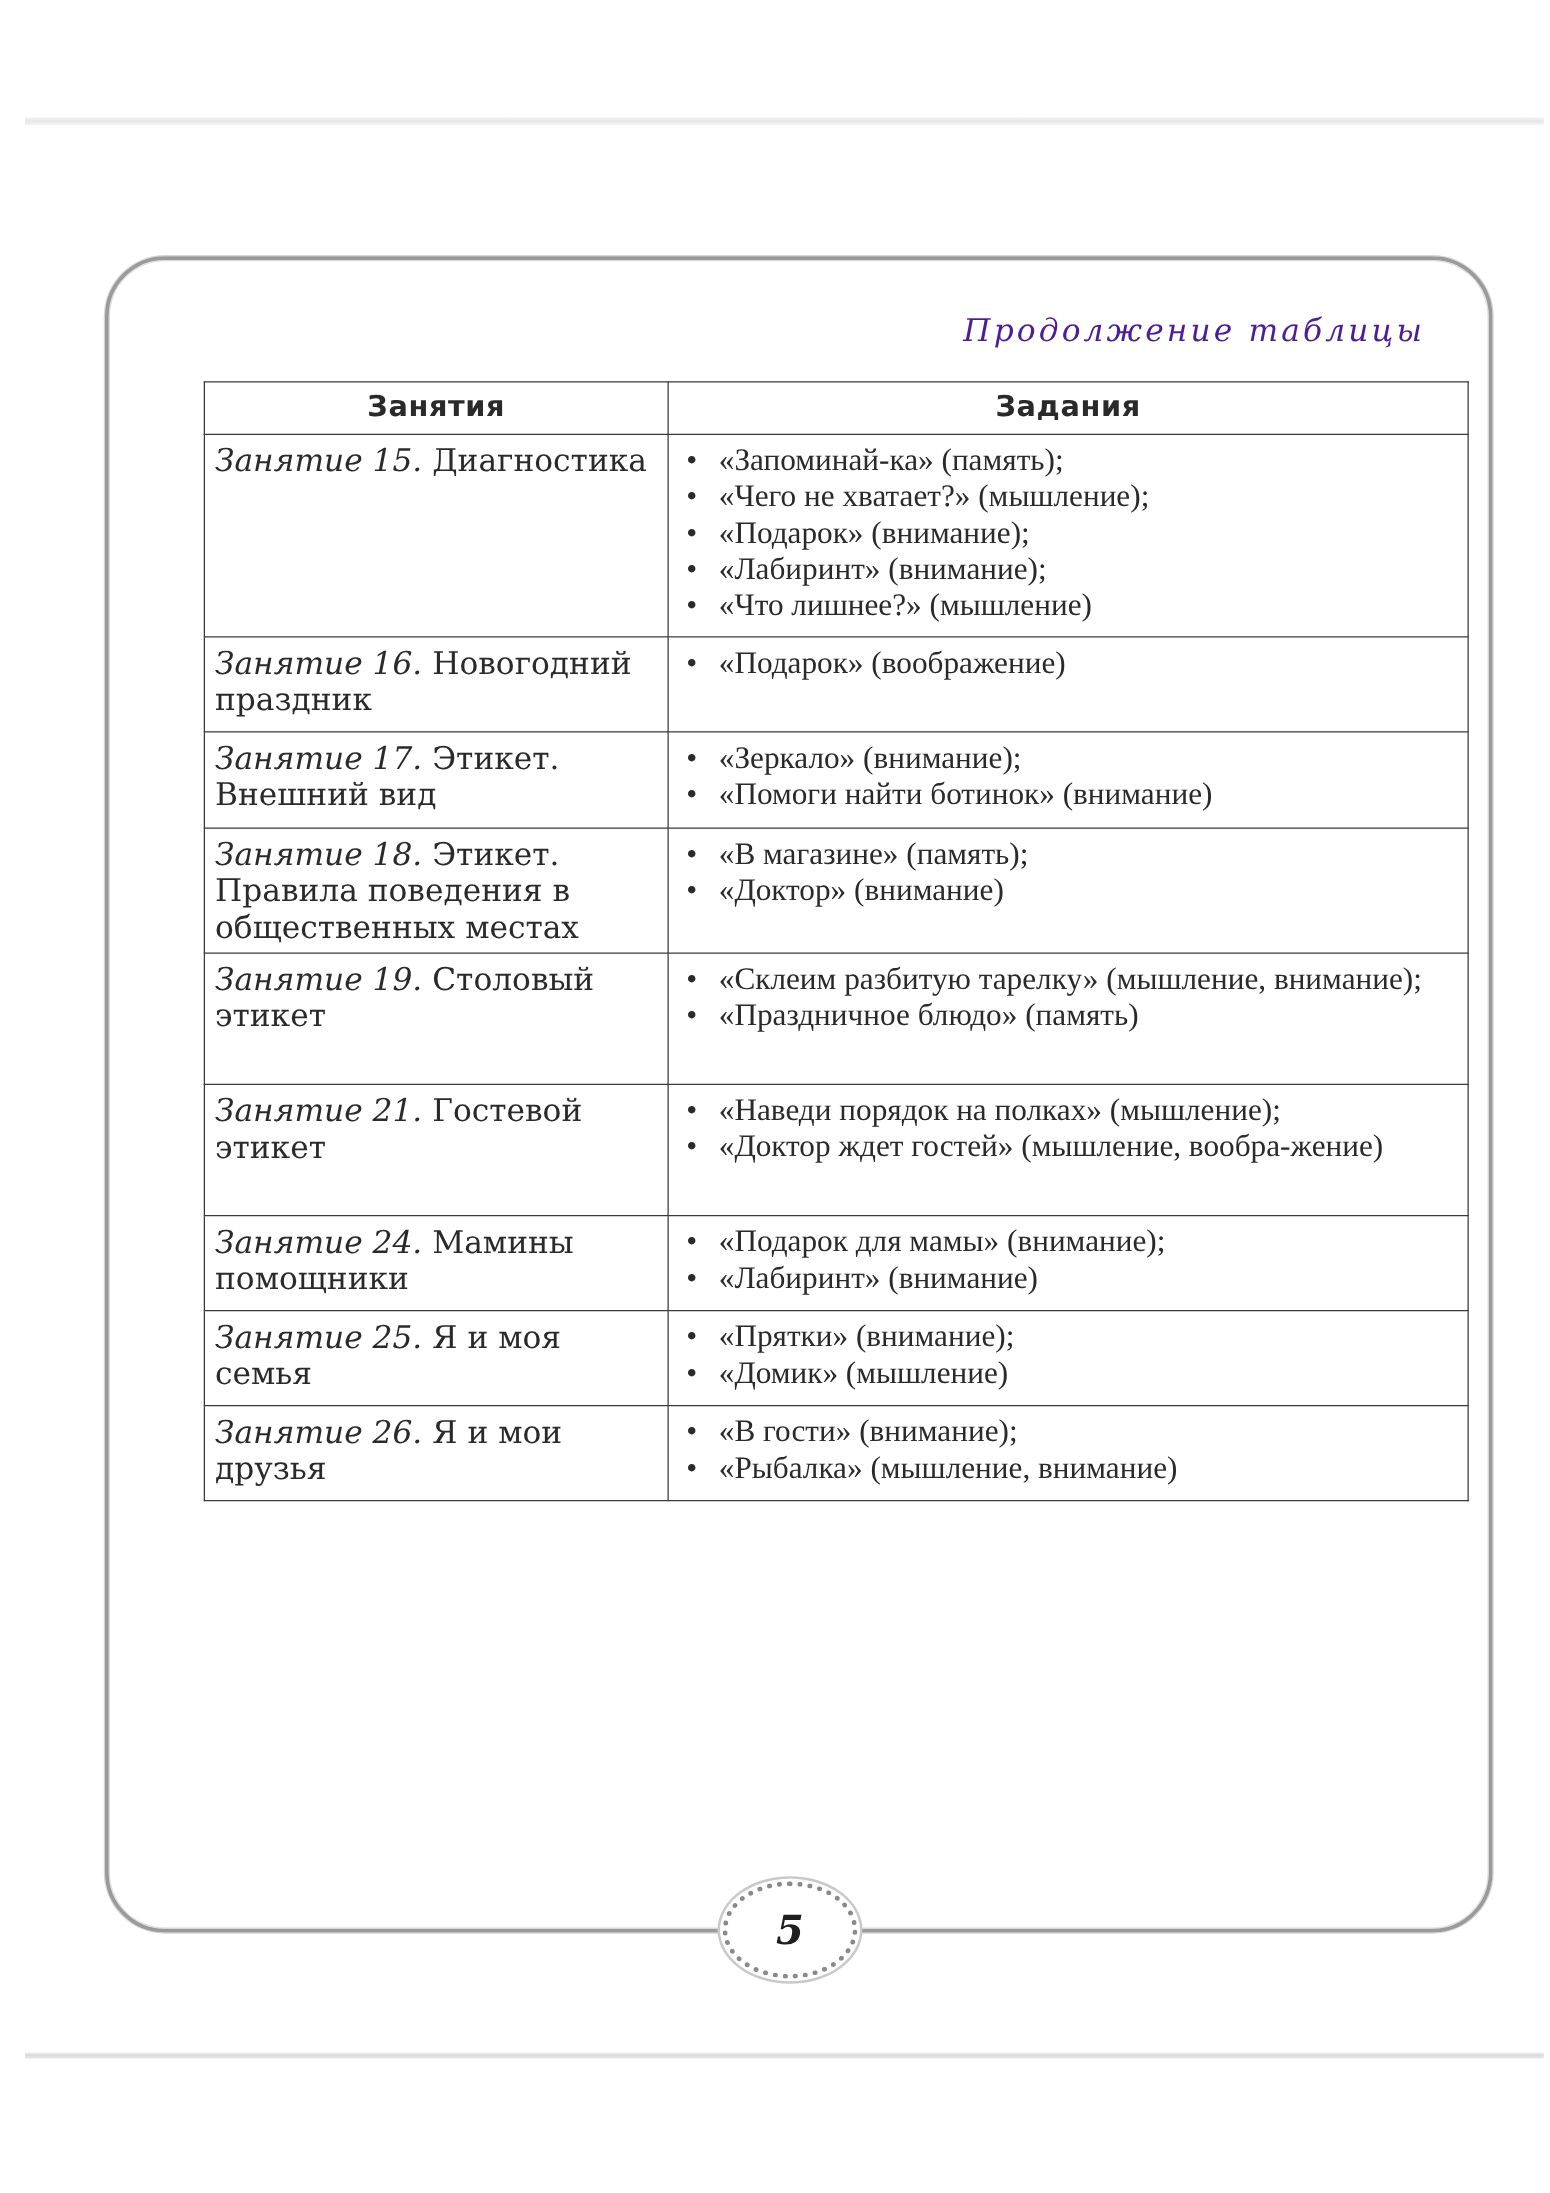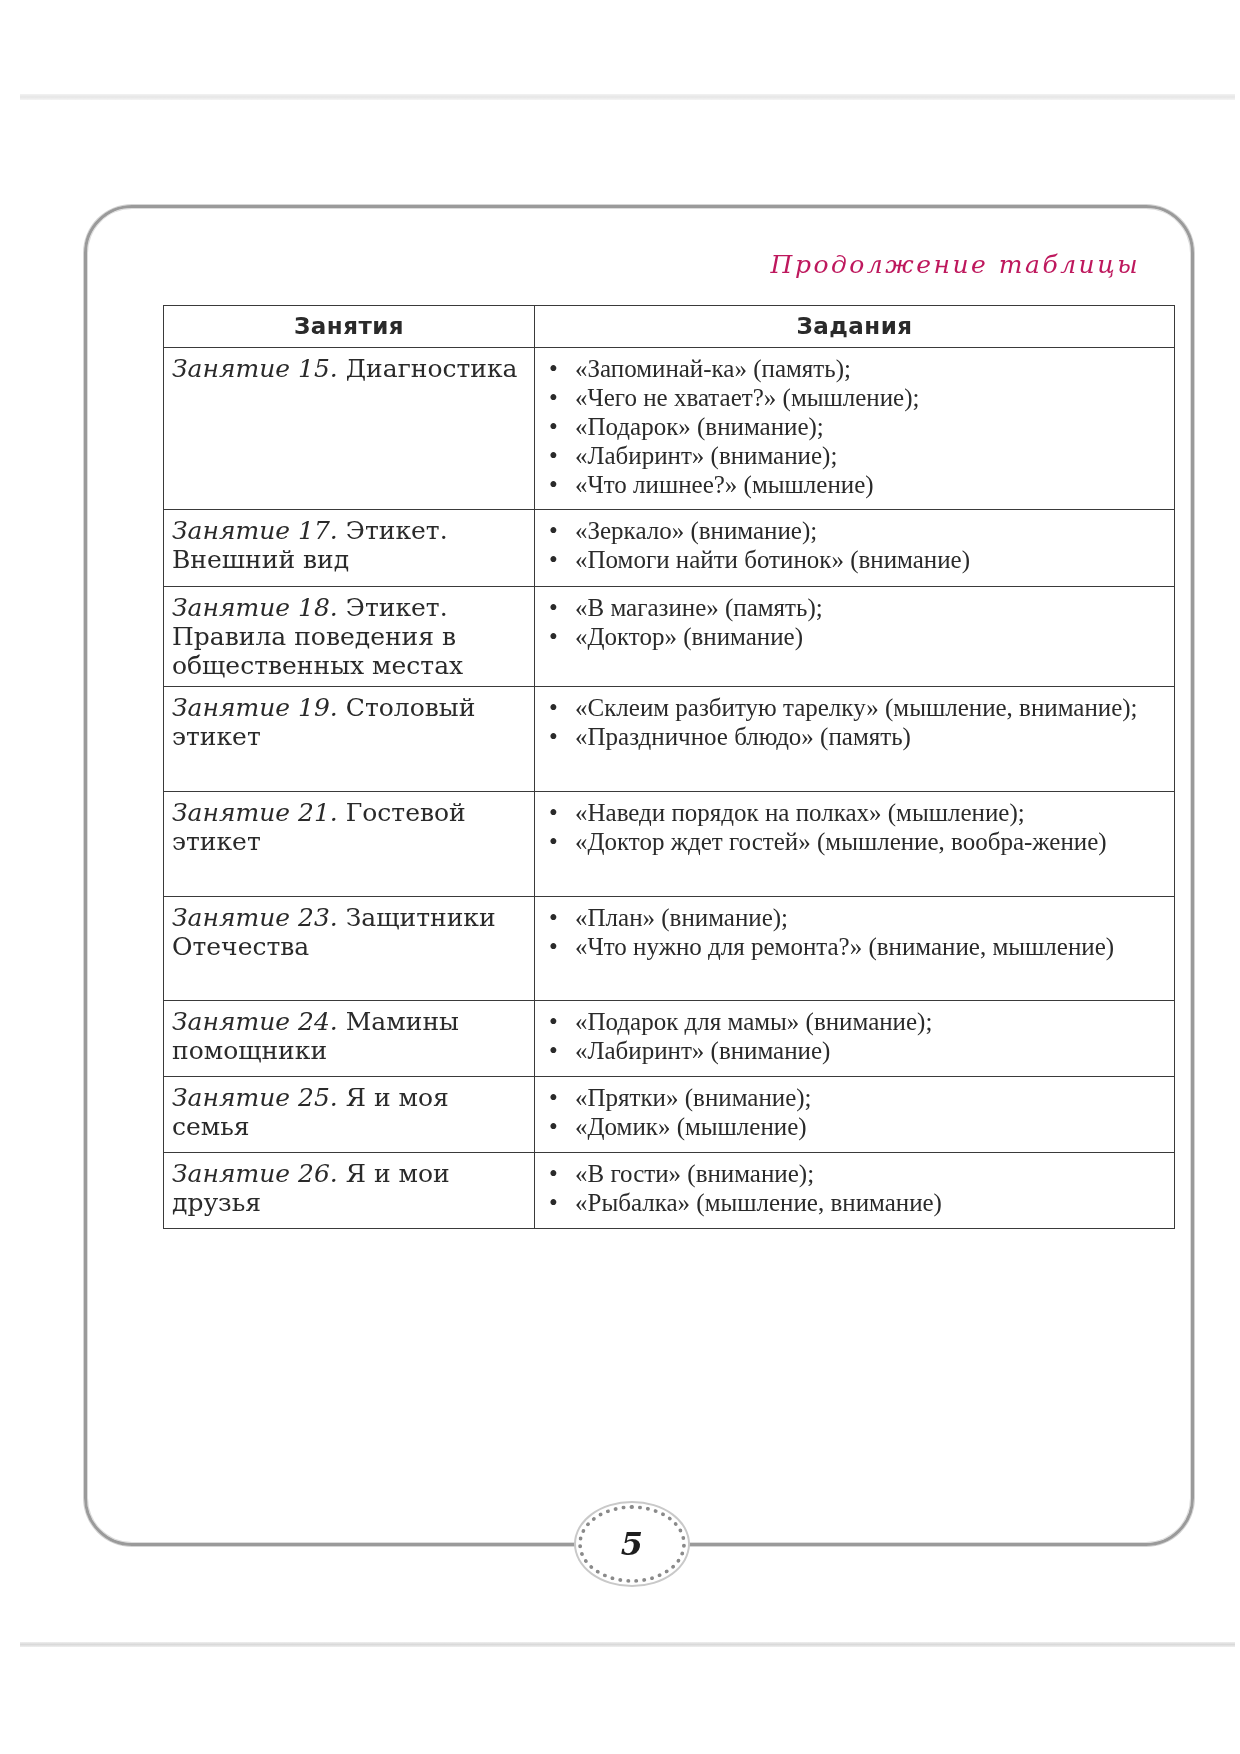--- a/index.html
+++ b/index.html
@@ -19,21 +19,21 @@
     }
     .frame {
       position: absolute; left: 84px; top: 205px; width: 1104px; height: 1335px;
       border: 3px solid #9a9a9a;
       border-radius: 48px;
       box-shadow: inset 0 0 0 1px #dcdcdc, 0 0 0 1px #d5d5d5;
     }
     .continuation {
       position: absolute; right: 100px; top: 250px;
       font-style: italic; font-size: 25px; letter-spacing: 2.5px;
-      color: #be185d;
+      color: #4c1d95;
     }
     table.lessons {
       position: absolute; left: 132px; top: 305px; width: 1011px;
       border-collapse: collapse; table-layout: fixed;
       font-size: 25px; line-height: 29px; margin-left: 31px;
     }
     table.lessons col.c1 { width: 371px; }
     table.lessons col.c2 { width: 640px; }
     table.lessons th, table.lessons td {
       border: 1.6px solid #3a3a3a;
@@ -90,20 +90,28 @@
         <td>
           <ul class="tasks">
             <li>«Запоминай-ка» (память);</li>
             <li>«Чего не хватает?» (мышление);</li>
             <li>«Подарок» (внимание);</li>
             <li>«Лабиринт» (внимание);</li>
             <li>«Что лишнее?» (мышление)</li>
           </ul>
         </td>
       </tr>
+      <tr style="height: 76px;">
+        <td><span class="lesson-no">Занятие 16.</span> <span>Новогодний праздник</span></td>
+        <td>
+          <ul class="tasks">
+            <li>«Подарок» (воображение)</li>
+          </ul>
+        </td>
+      </tr>
       <tr style="height: 77px;">
         <td><span class="lesson-no">Занятие 17.</span> <span>Этикет. Внешний вид</span></td>
         <td>
           <ul class="tasks">
             <li>«Зеркало» (внимание);</li>
             <li>«Помоги найти ботинок» (внимание)</li>
           </ul>
         </td>
       </tr>
       <tr style="height: 94px;">
@@ -123,29 +131,20 @@
             <li>«Праздничное блюдо» (память)</li>
           </ul>
         </td>
       </tr>
       <tr style="height: 105px;">
         <td><span class="lesson-no">Занятие 21.</span> <span>Гостевой этикет</span></td>
         <td>
           <ul class="tasks">
             <li>«Наведи порядок на полках» (мышление);</li>
             <li>«Доктор ждет гостей» (мышление, вообра-жение)</li>
-          </ul>
-        </td>
-      </tr>
-      <tr style="height: 104px;">
-        <td><span class="lesson-no">Занятие 23.</span> <span>Защитники Отечества</span></td>
-        <td>
-          <ul class="tasks">
-            <li>«План» (внимание);</li>
-            <li>«Что нужно для ремонта?» (внимание, мышление)</li>
           </ul>
         </td>
       </tr>
       <tr style="height: 76px;">
         <td><span class="lesson-no">Занятие 24.</span> <span>Мамины помощники</span></td>
         <td>
           <ul class="tasks">
             <li>«Подарок для мамы» (внимание);</li>
             <li>«Лабиринт» (внимание)</li>
           </ul>

